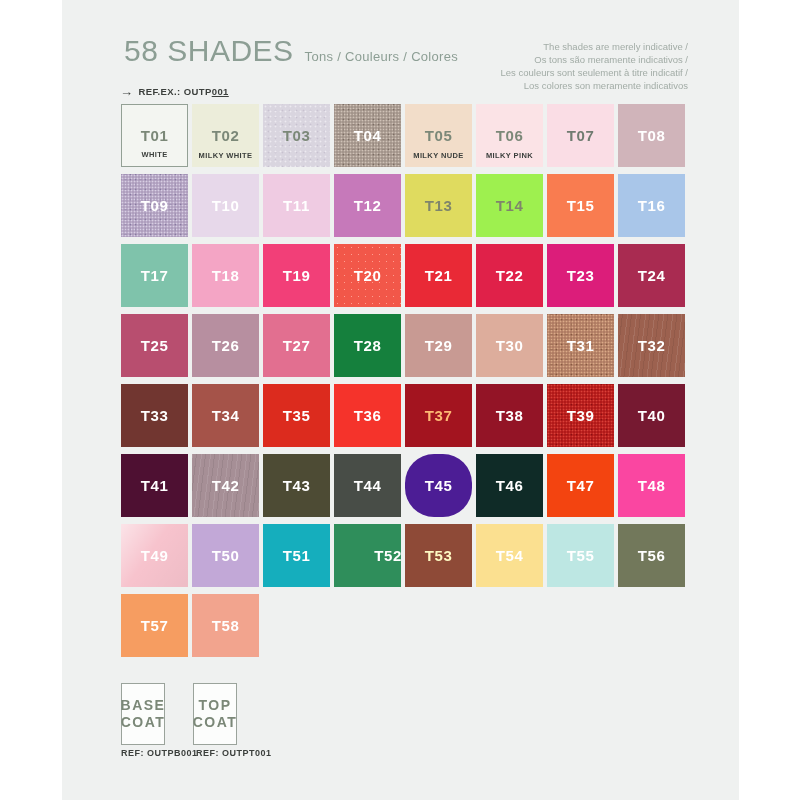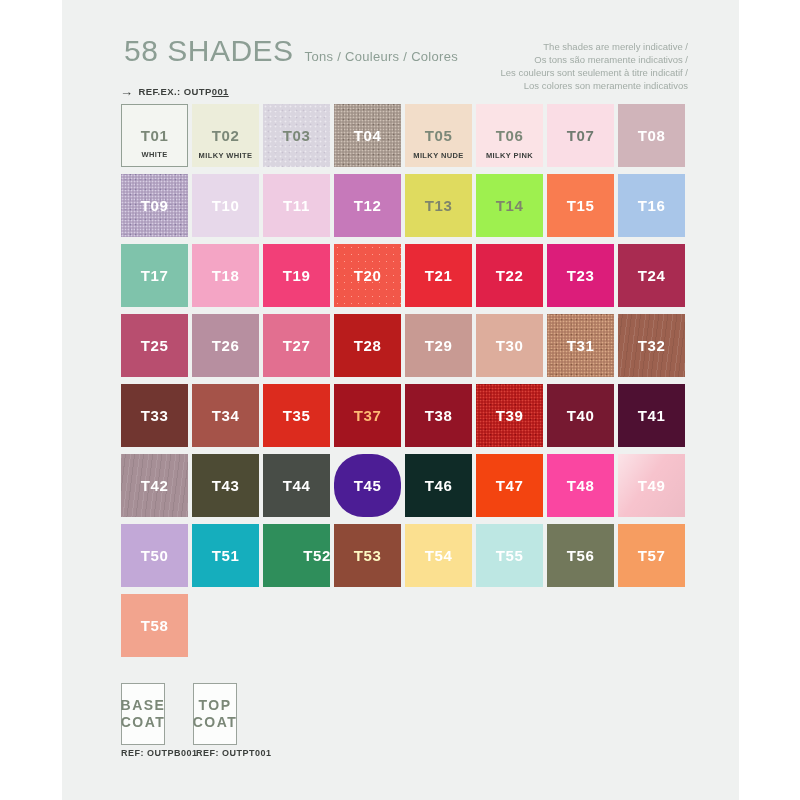--- a/index.html
+++ b/index.html
@@ -138,21 +138,21 @@
       </div>
       <div class="swatch" style="background-color: rgb(184, 78, 111);">
         <span class="code" style="color: rgb(255, 255, 255);">T25</span>
       </div>
       <div class="swatch" style="background-color: rgb(183, 143, 160);">
         <span class="code" style="color: rgb(255, 255, 255);">T26</span>
       </div>
       <div class="swatch" style="background-color: rgb(226, 111, 144);">
         <span class="code" style="color: rgb(255, 255, 255);">T27</span>
       </div>
-      <div class="swatch" style="background-color: #b91c1c;">
+      <div class="swatch" style="background-color: #15803d;">
         <span class="code" style="color: rgb(255, 255, 255);">T28</span>
       </div>
       <div class="swatch" style="background-color: rgb(200, 154, 147);">
         <span class="code" style="color: rgb(255, 255, 255);">T29</span>
       </div>
       <div class="swatch" style="background-color: rgb(221, 173, 156);">
         <span class="code" style="color: rgb(255, 255, 255);">T30</span>
       </div>
       <div class="swatch" style="background-color: rgb(176, 124, 99); background-image: radial-gradient(rgb(218, 169, 135) 0.8px, transparent 1.1px), radial-gradient(rgb(135, 90, 65) 0.8px, transparent 1.1px); background-size: 3px 3px, 5px 5px; background-position: 0px 0px, 2px 3px;">
         <span class="code" style="color: rgb(255, 255, 255);">T31</span>
@@ -161,20 +161,23 @@
         <span class="code" style="color: rgb(255, 255, 255);">T32</span>
       </div>
       <div class="swatch" style="background-color: rgb(113, 54, 48);">
         <span class="code" style="color: rgb(255, 255, 255);">T33</span>
       </div>
       <div class="swatch" style="background-color: rgb(165, 83, 73);">
         <span class="code" style="color: rgb(255, 255, 255);">T34</span>
       </div>
       <div class="swatch" style="background-color: rgb(220, 43, 30);">
         <span class="code" style="color: rgb(255, 255, 255);">T35</span>
+      </div>
+      <div class="swatch" style="background-color: rgb(245, 51, 43);">
+        <span class="code" style="color: rgb(255, 255, 255);">T36</span>
       </div>
       <div class="swatch" style="background-color: rgb(163, 20, 31);">
         <span class="code" style="color: #fdba74;">T37</span>
       </div>
       <div class="swatch" style="background-color: rgb(147, 20, 38);">
         <span class="code" style="color: rgb(255, 255, 255);">T38</span>
       </div>
       <div class="swatch" style="background-color: rgb(178, 25, 25); background-image: radial-gradient(rgb(218, 64, 56) 0.8px, transparent 1.1px), radial-gradient(rgb(139, 14, 18) 0.8px, transparent 1.1px); background-size: 3px 3px, 5px 5px; background-position: 0px 0px, 2px 3px;">
         <span class="code" style="color: rgb(255, 255, 255);">T39</span>
       </div>

